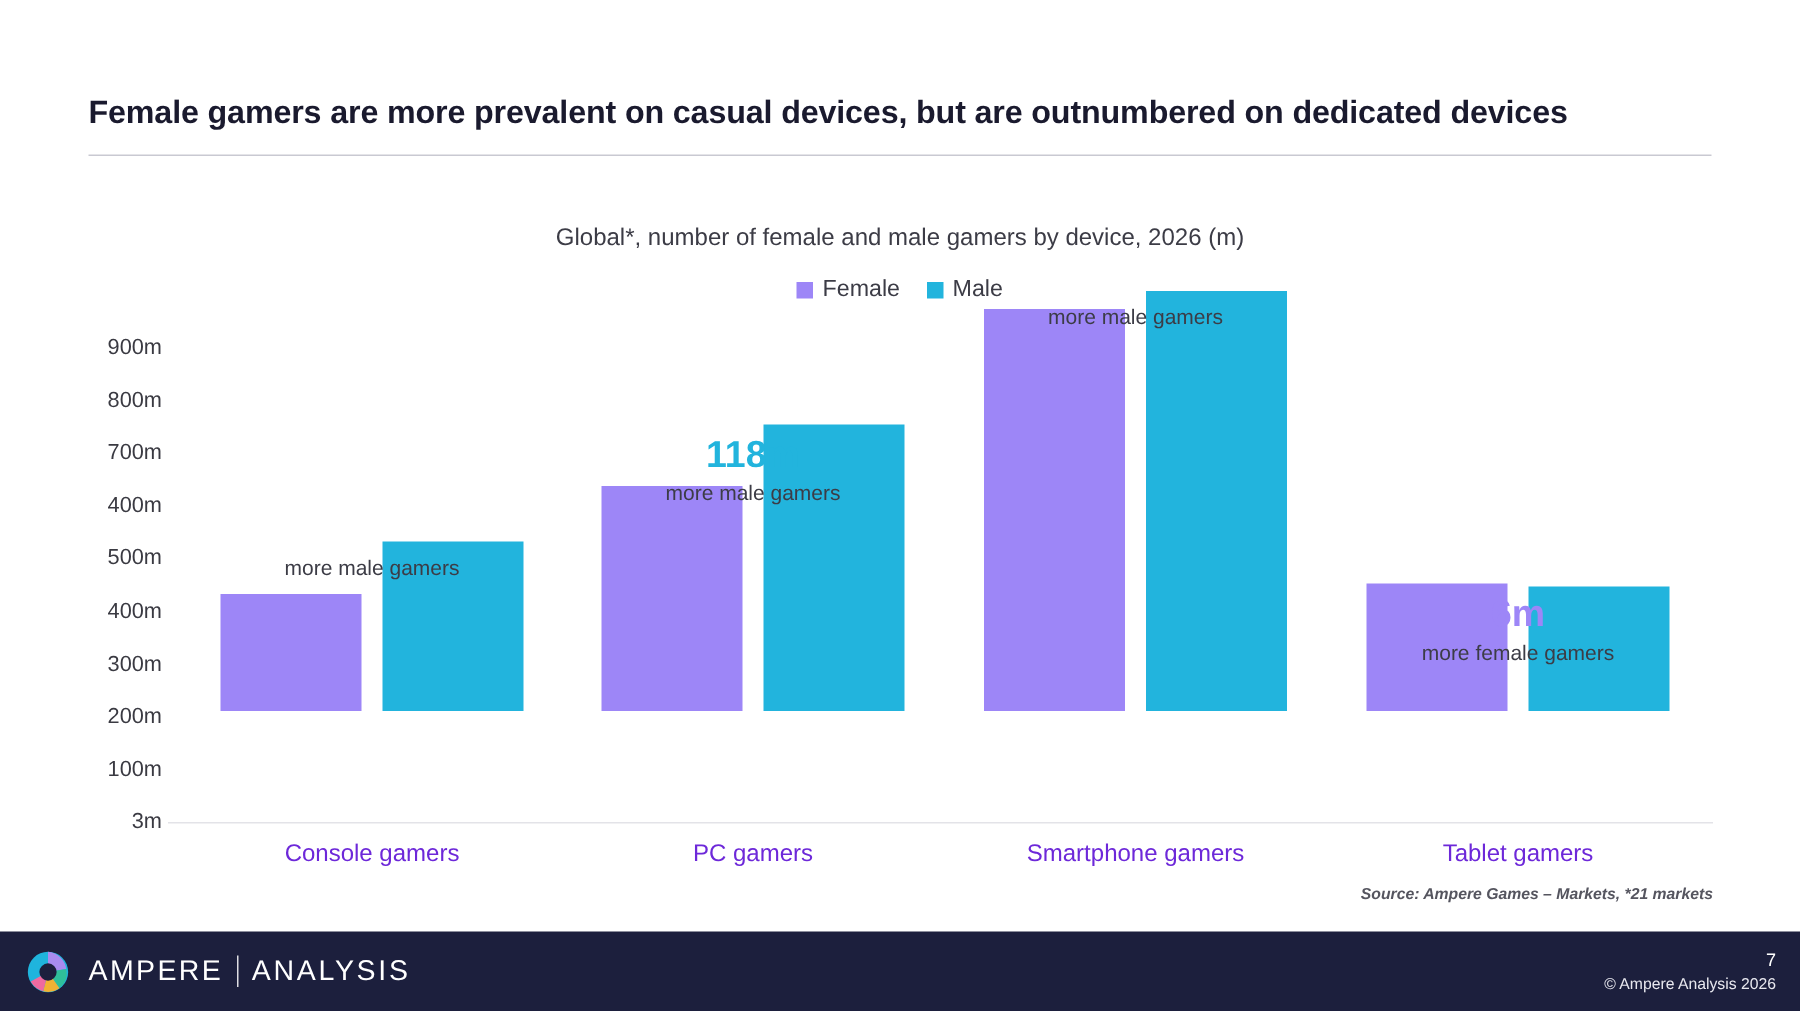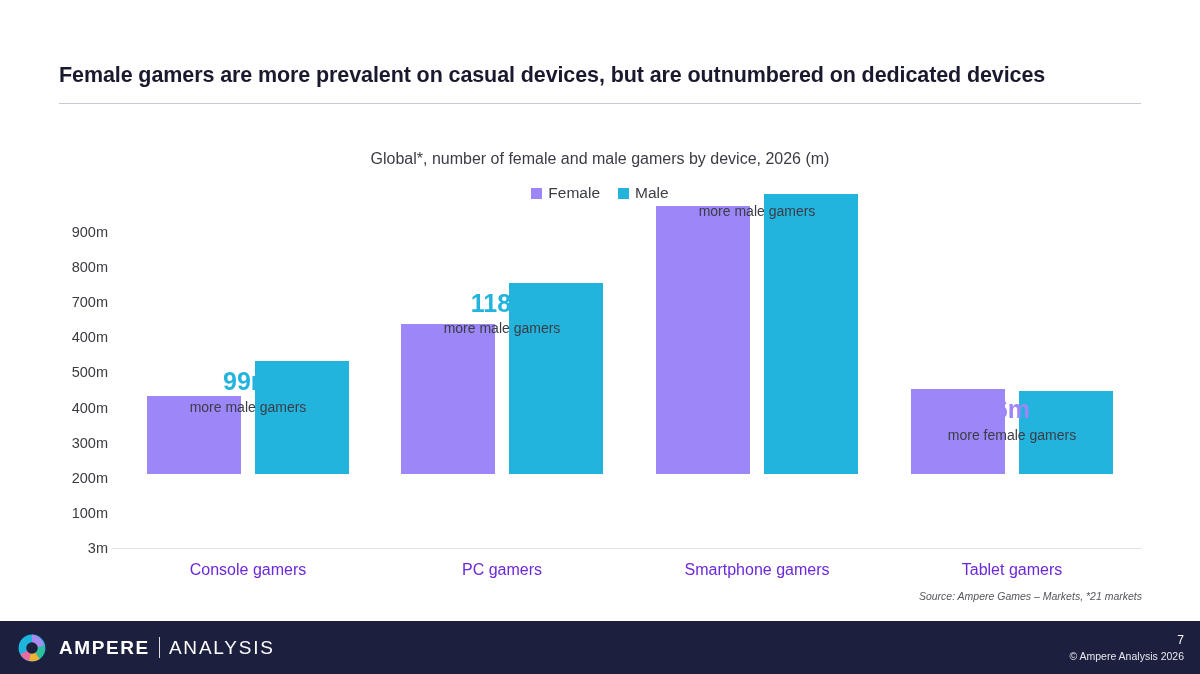--- a/index.html
+++ b/index.html
@@ -104,21 +104,21 @@
     line-height: 1.3;
     margin-top: 2px;
   }
 
   
   .source-note {
     position: absolute;
     right: 58px; top: 590px;
     font-size: 10.5px;
     font-style: italic;
-    font-weight: normal;
+    font-weight: bold;
     color: #55555f;
   }
 
   
   .footer {
     position: absolute;
     left: 0; bottom: 0;
     width: 1200px; height: 53px;
     background: #1c1f3d;
     display: flex; align-items: center;
@@ -129,21 +129,21 @@
     background: #ffffff;
   }
   .logo-wrap { display: flex; align-items: center; gap: 11px; margin-left: 16px; }
   .logo-mark { width: 32px; height: 32px; display: block; }
   .logo-text {
     display: flex; align-items: center; gap: 9px;
     color: #ffffff;
     font-size: 19px;
     letter-spacing: 1.6px;
   }
-  .logo-ampere { font-weight: 700; }
+  .logo-ampere { font-weight: 400; }
   .logo-divider { width: 1px; height: 21px; background: #ffffff; opacity: .85; }
   .logo-analysis { font-weight: 300; letter-spacing: 1.8px; }
 
   .footer-right {
     position: absolute;
     right: 16px; top: 0; height: 53px;
     display: flex; flex-direction: column;
     align-items: flex-end; justify-content: center;
     gap: 3px;
   }
@@ -198,21 +198,20 @@
         <div class="bar male" style="left: 1019px; width: 94px; height: 82.8622px; background: rgb(34, 180, 221);"></div>
       </div>
     <div id="catlabels">
         <div class="cat-label" style="left: 248px;">Console gamers</div>
         <div class="cat-label" style="left: 502px;">PC gamers</div>
         <div class="cat-label" style="left: 757px;">Smartphone gamers</div>
         <div class="cat-label" style="left: 1012px;">Tablet gamers</div>
       </div>
     <div id="callouts">
         <div class="callout" style="left: 248px; top: 367.293px;">
-          <div class="callout-value" style="color: rgb(34, 180, 221);">99m</div>
           <div class="callout-text">more male gamers</div>
         </div>
         <div class="callout" style="left: 502px; top: 288.644px;">
           <div class="callout-value" style="color: rgb(34, 180, 221);">118m</div>
           <div class="callout-text">more male gamers</div>
         </div>
         <div class="callout" style="left: 757px; top: 200.164px;">
           <div class="callout-text">more male gamers</div>
         </div>
         <div class="callout" style="left: 1012px; top: 395.031px;">

